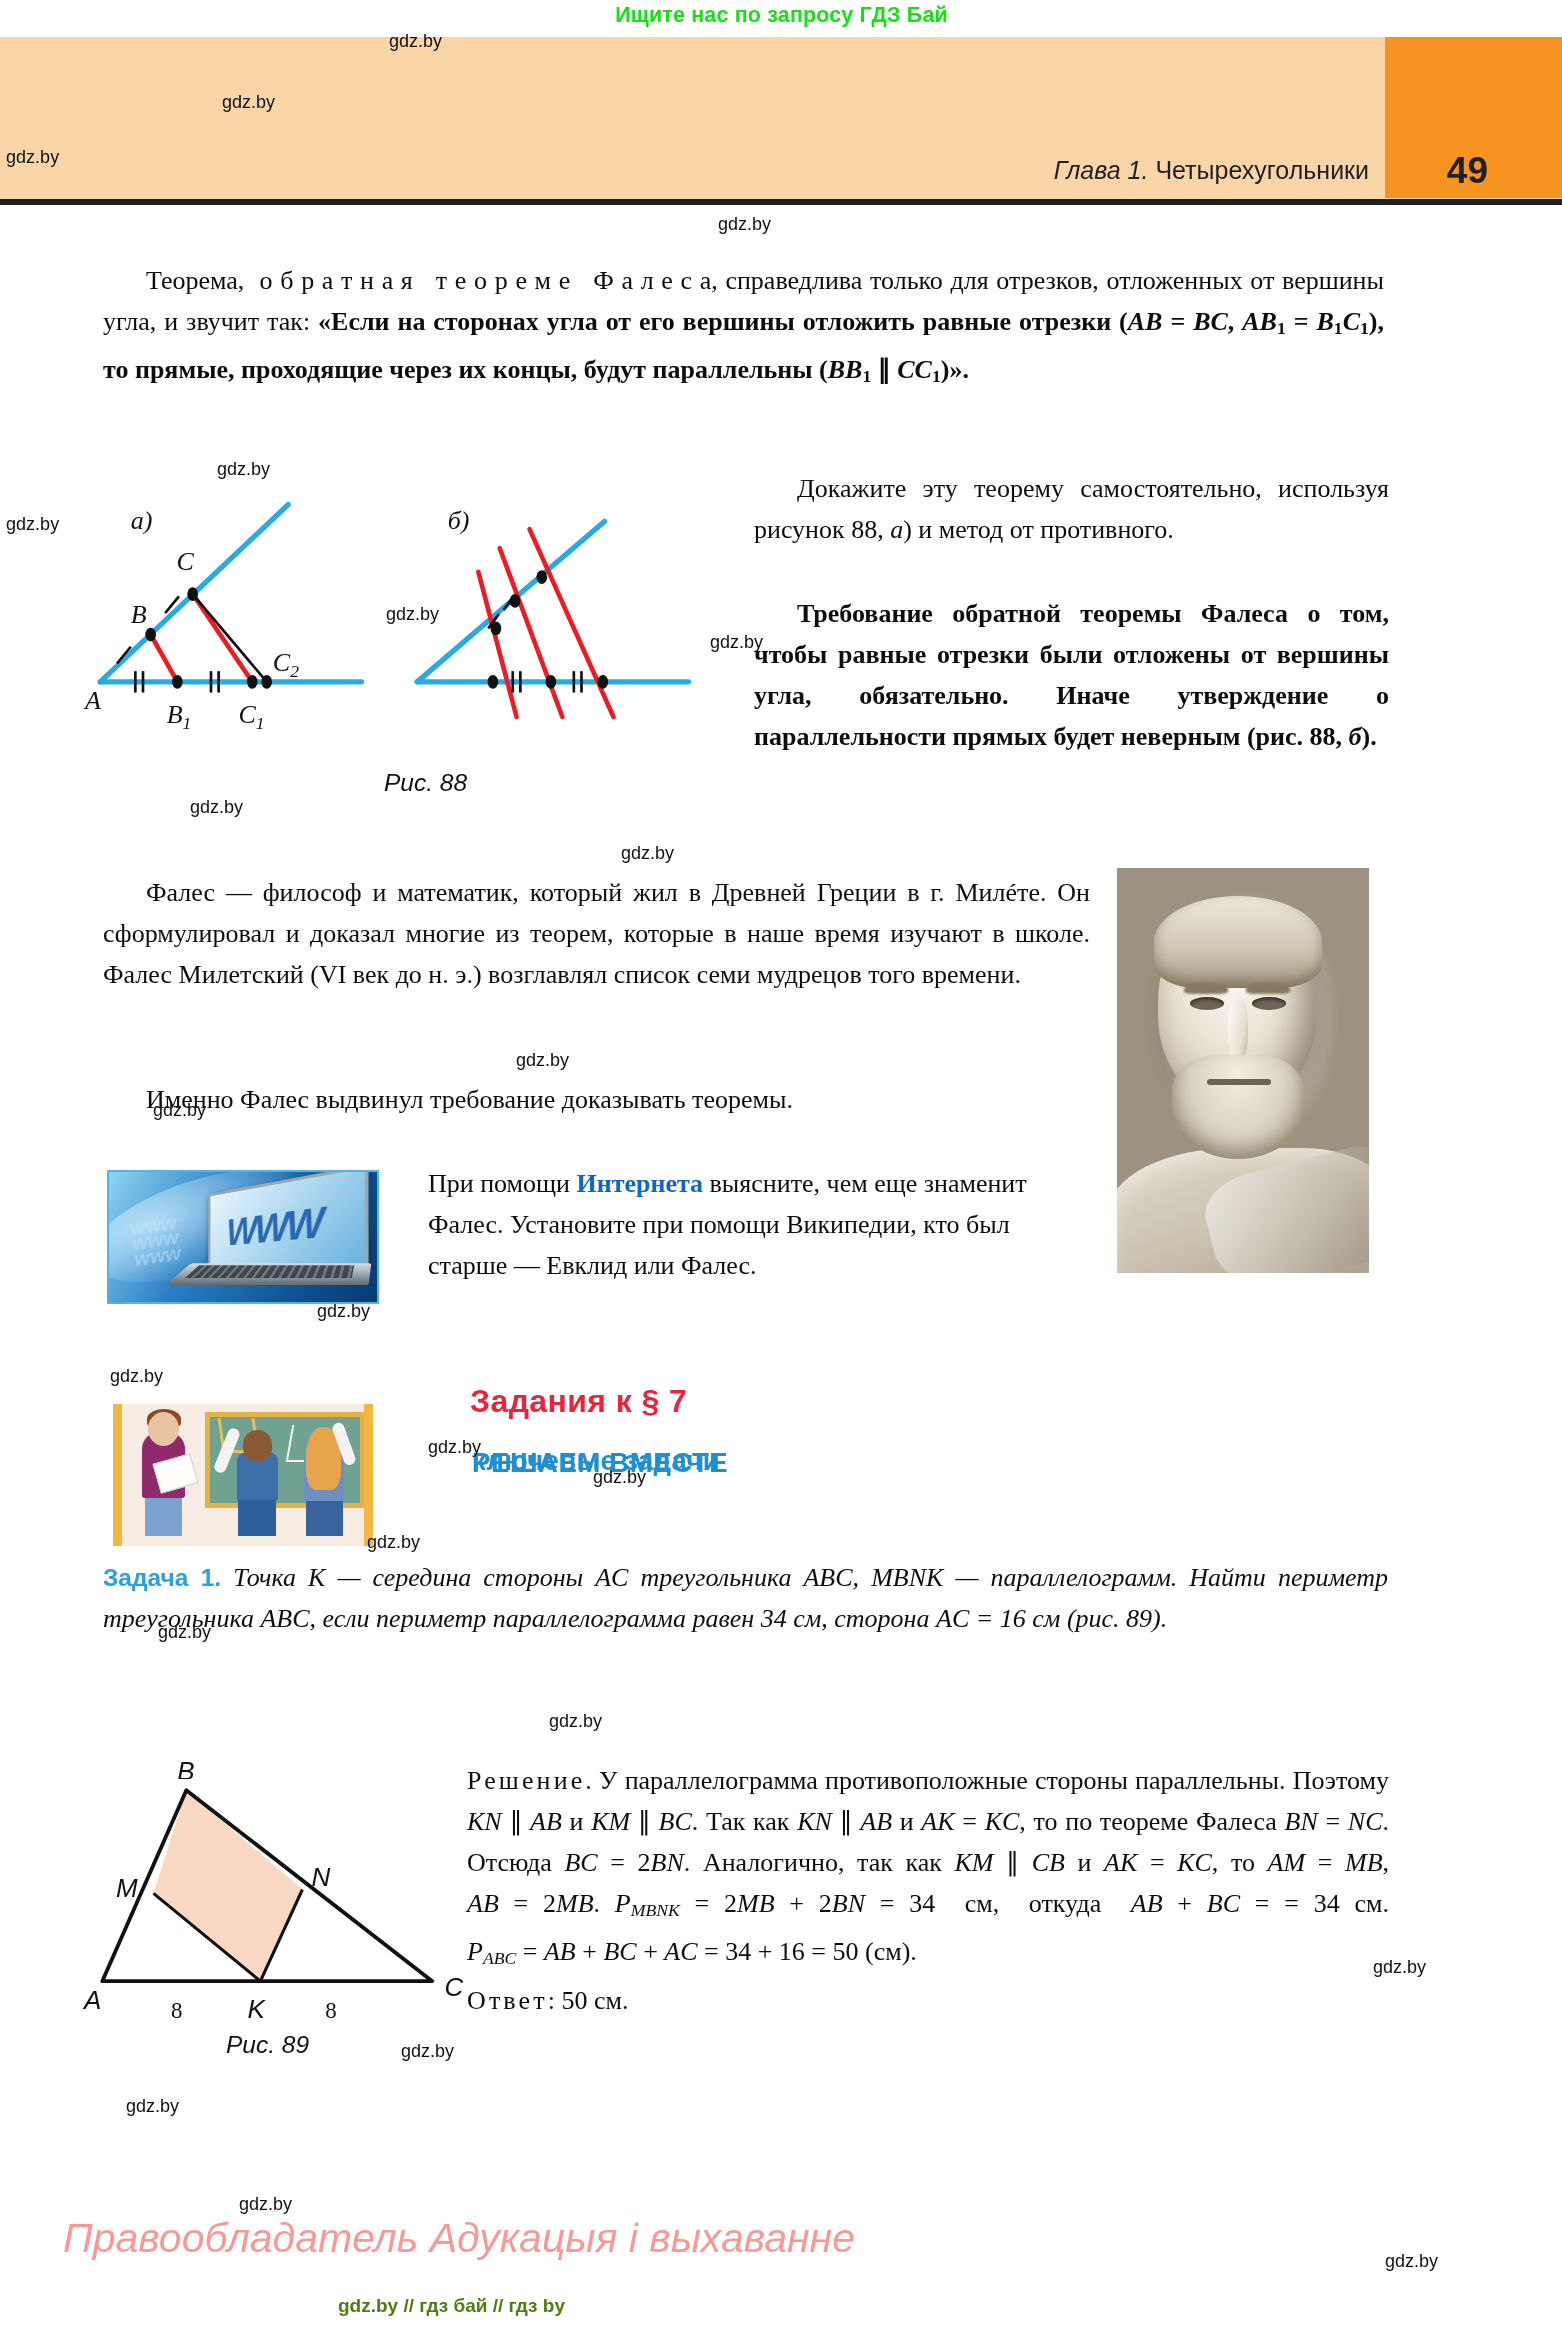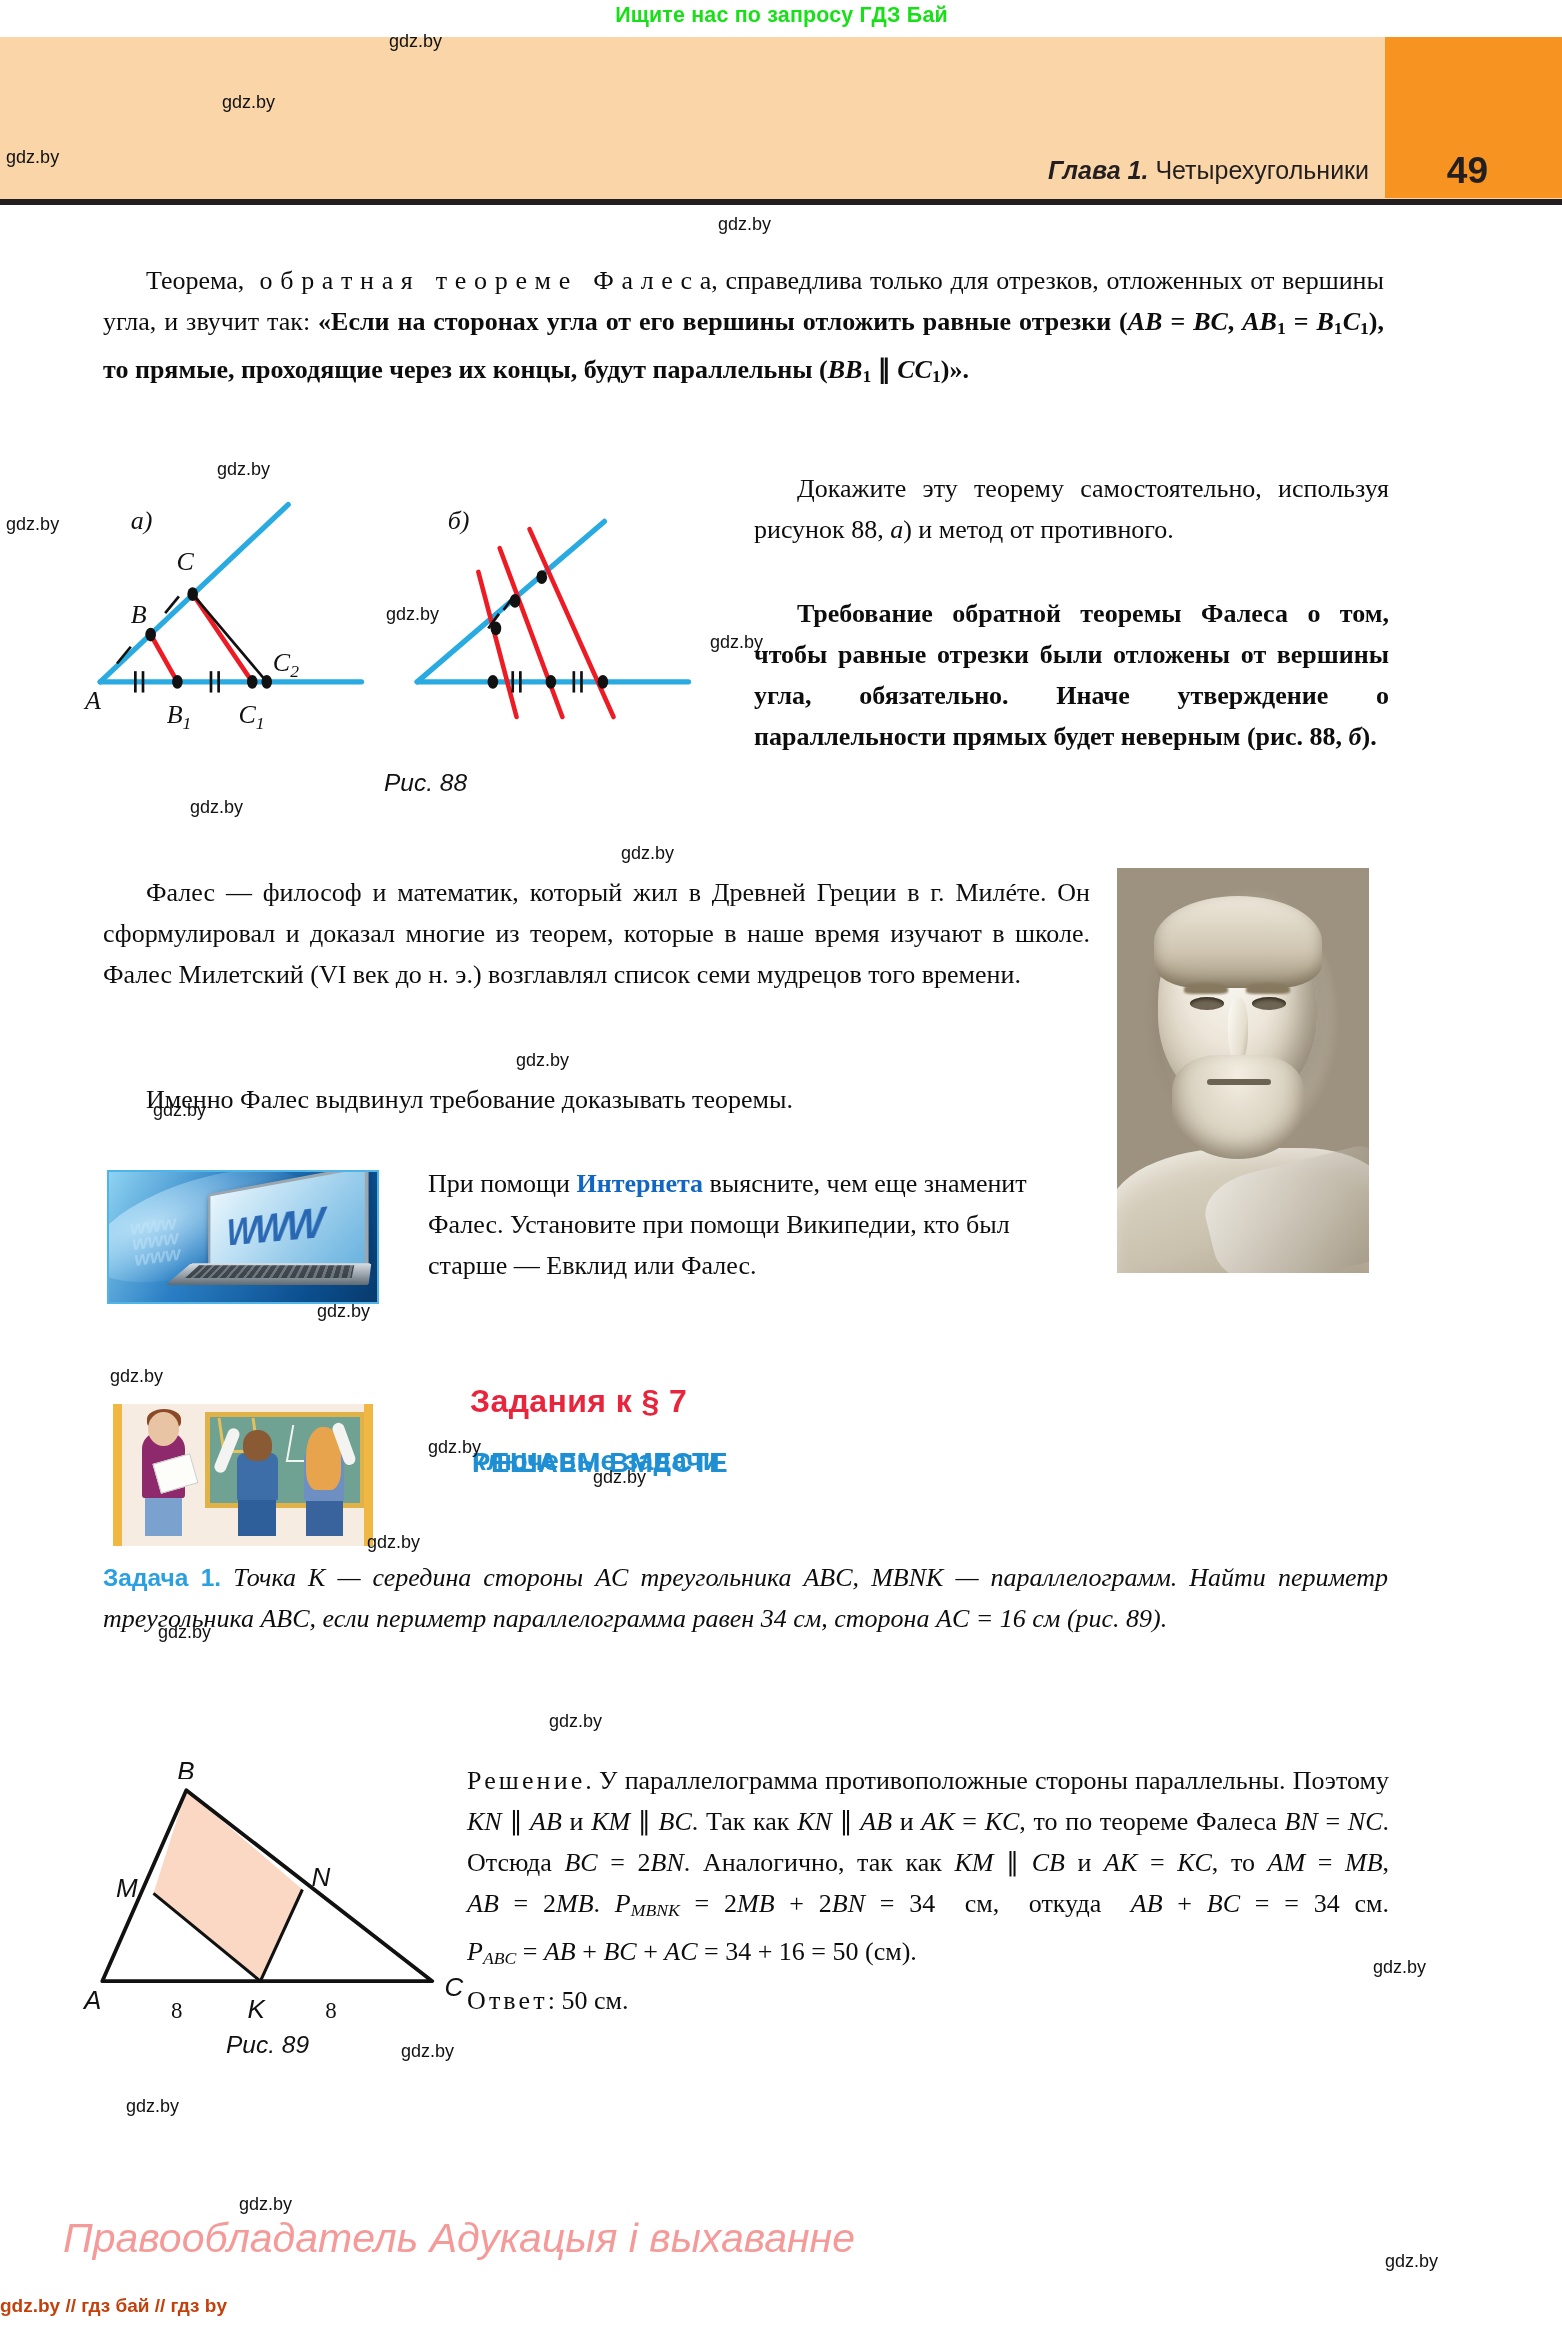--- a/index.html
+++ b/index.html
@@ -54,21 +54,21 @@
     left: 979px;
     width: 390px;
     text-align: right;
     font-family: "Liberation Sans", sans-serif;
     font-size: 25px;
     color: #231f20;
     white-space: nowrap;
   }
   .header-chapter .chap-label {
     font-style: italic;
-    font-weight: bold;
+    font-weight: normal;
   }
   .header-page-num {
     position: absolute;
     top: 150px;
     left: 1396px;
     width: 92px;
     font-family: "Liberation Sans", sans-serif;
     font-size: 37px;
     font-weight: bold;
     color: #231f20;
@@ -526,24 +526,25 @@
     font-style: italic;
     font-size: 41px;
     color: #f49a99;
     white-space: nowrap;
   }
   .footer-links {
     position: absolute;
     top: 2295px;
     left: 0;
     width: 903px;
+    text-align: center;
     font-family: "Liberation Sans", sans-serif;
     font-size: 19px;
     font-weight: bold;
-    color: #c2410c;
+    color: #4d7c0f;
   }
 
   
   .wm {
     position: absolute;
     font-family: Liberation Sans, sans-serif;
     font-size: 18px;
     color: #111;
     white-space: nowrap;
   }

